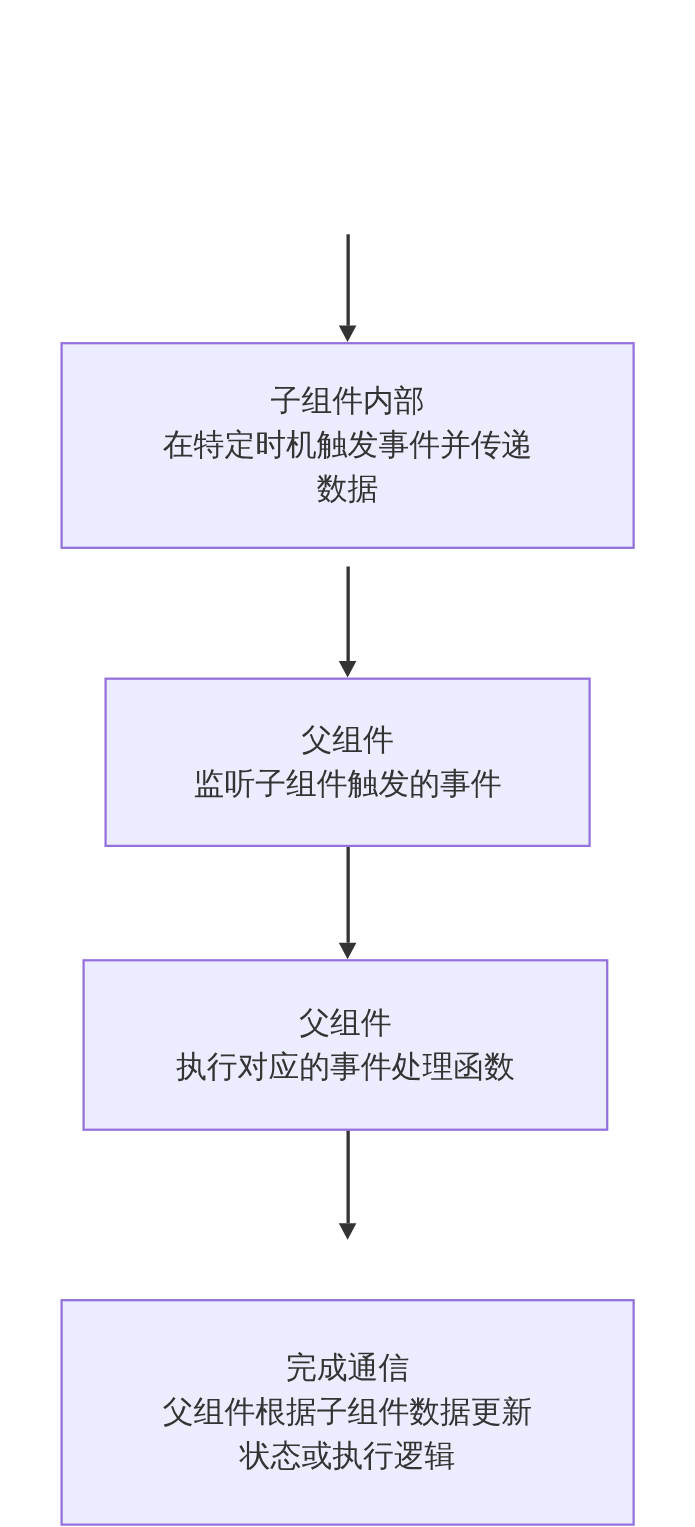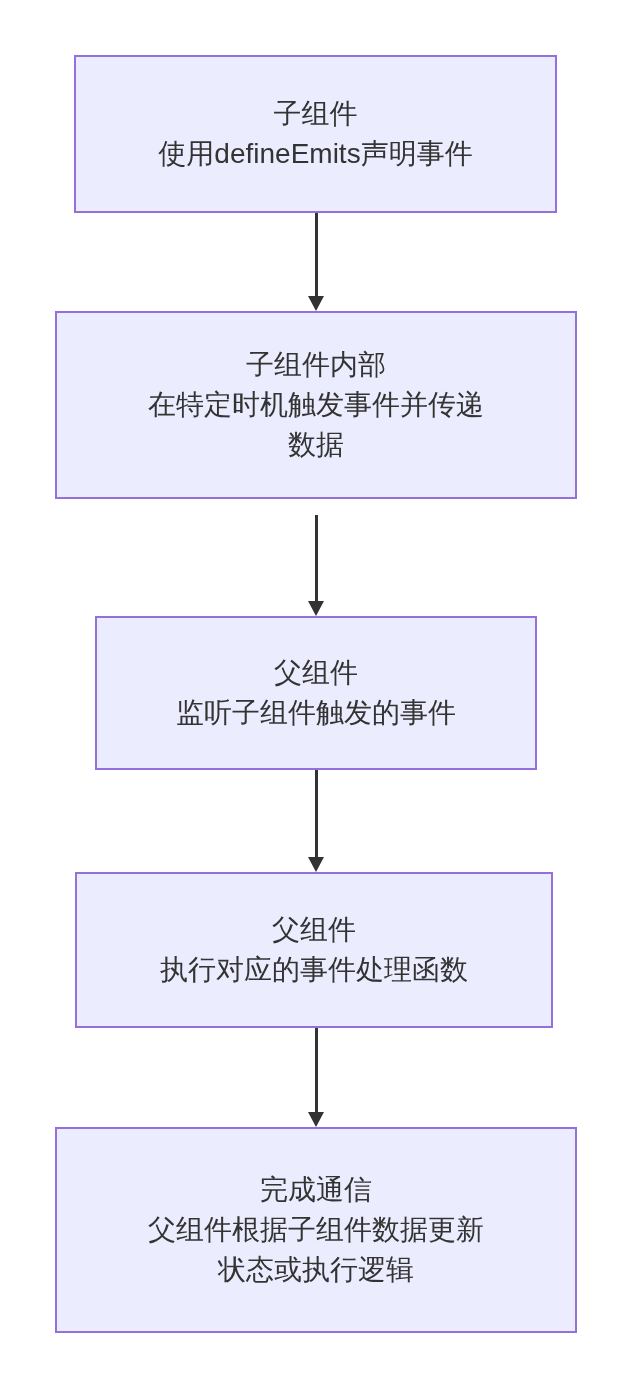--- a/index.html
+++ b/index.html
@@ -48,36 +48,32 @@
     height: 0;
     border-left: 8px solid transparent;
     border-right: 8px solid transparent;
     border-top: 15px solid var(--edge, #333333);
   }
   
   .node-1 { left: 74px;  top: 55px;   width: 483px; height: 158px; }
   .node-2 { left: 55px;  top: 311px;  width: 522px; height: 188px; }
   .node-3 { left: 95px;  top: 616px;  width: 442px; height: 154px; }
   .node-4 { left: 75px;  top: 872px;  width: 478px; height: 156px; }
-  .node-5 { left: 55px;  top: 1127px; width: 522px; height: 206px; }
+  .node-5 { left: 55px;  top: 1181px; width: 522px; height: 206px; }
   
   .arrow-1 { left: 308px; top: 213px;  height: 98px;  }
   .arrow-2 { left: 308px; top: 515px;  height: 101px; }
   .arrow-3 { left: 308px; top: 770px;  height: 102px; }
   .arrow-4 { left: 308px; top: 1028px; height: 99px;  }
 </style>
 </head>
 <body>
 
 <div class="canvas">
 
-  <div class="node node-1">
-    <div class="node-label">子组件
-使用defineEmits声明事件</div>
-  </div>
 
   <div class="arrow arrow-1">
     <div class="arrow-line"></div>
     <div class="arrow-head"></div>
   </div>
 
   <div class="node node-2">
     <div class="node-label">子组件内部
 在特定时机触发事件并传递
 数据</div>

